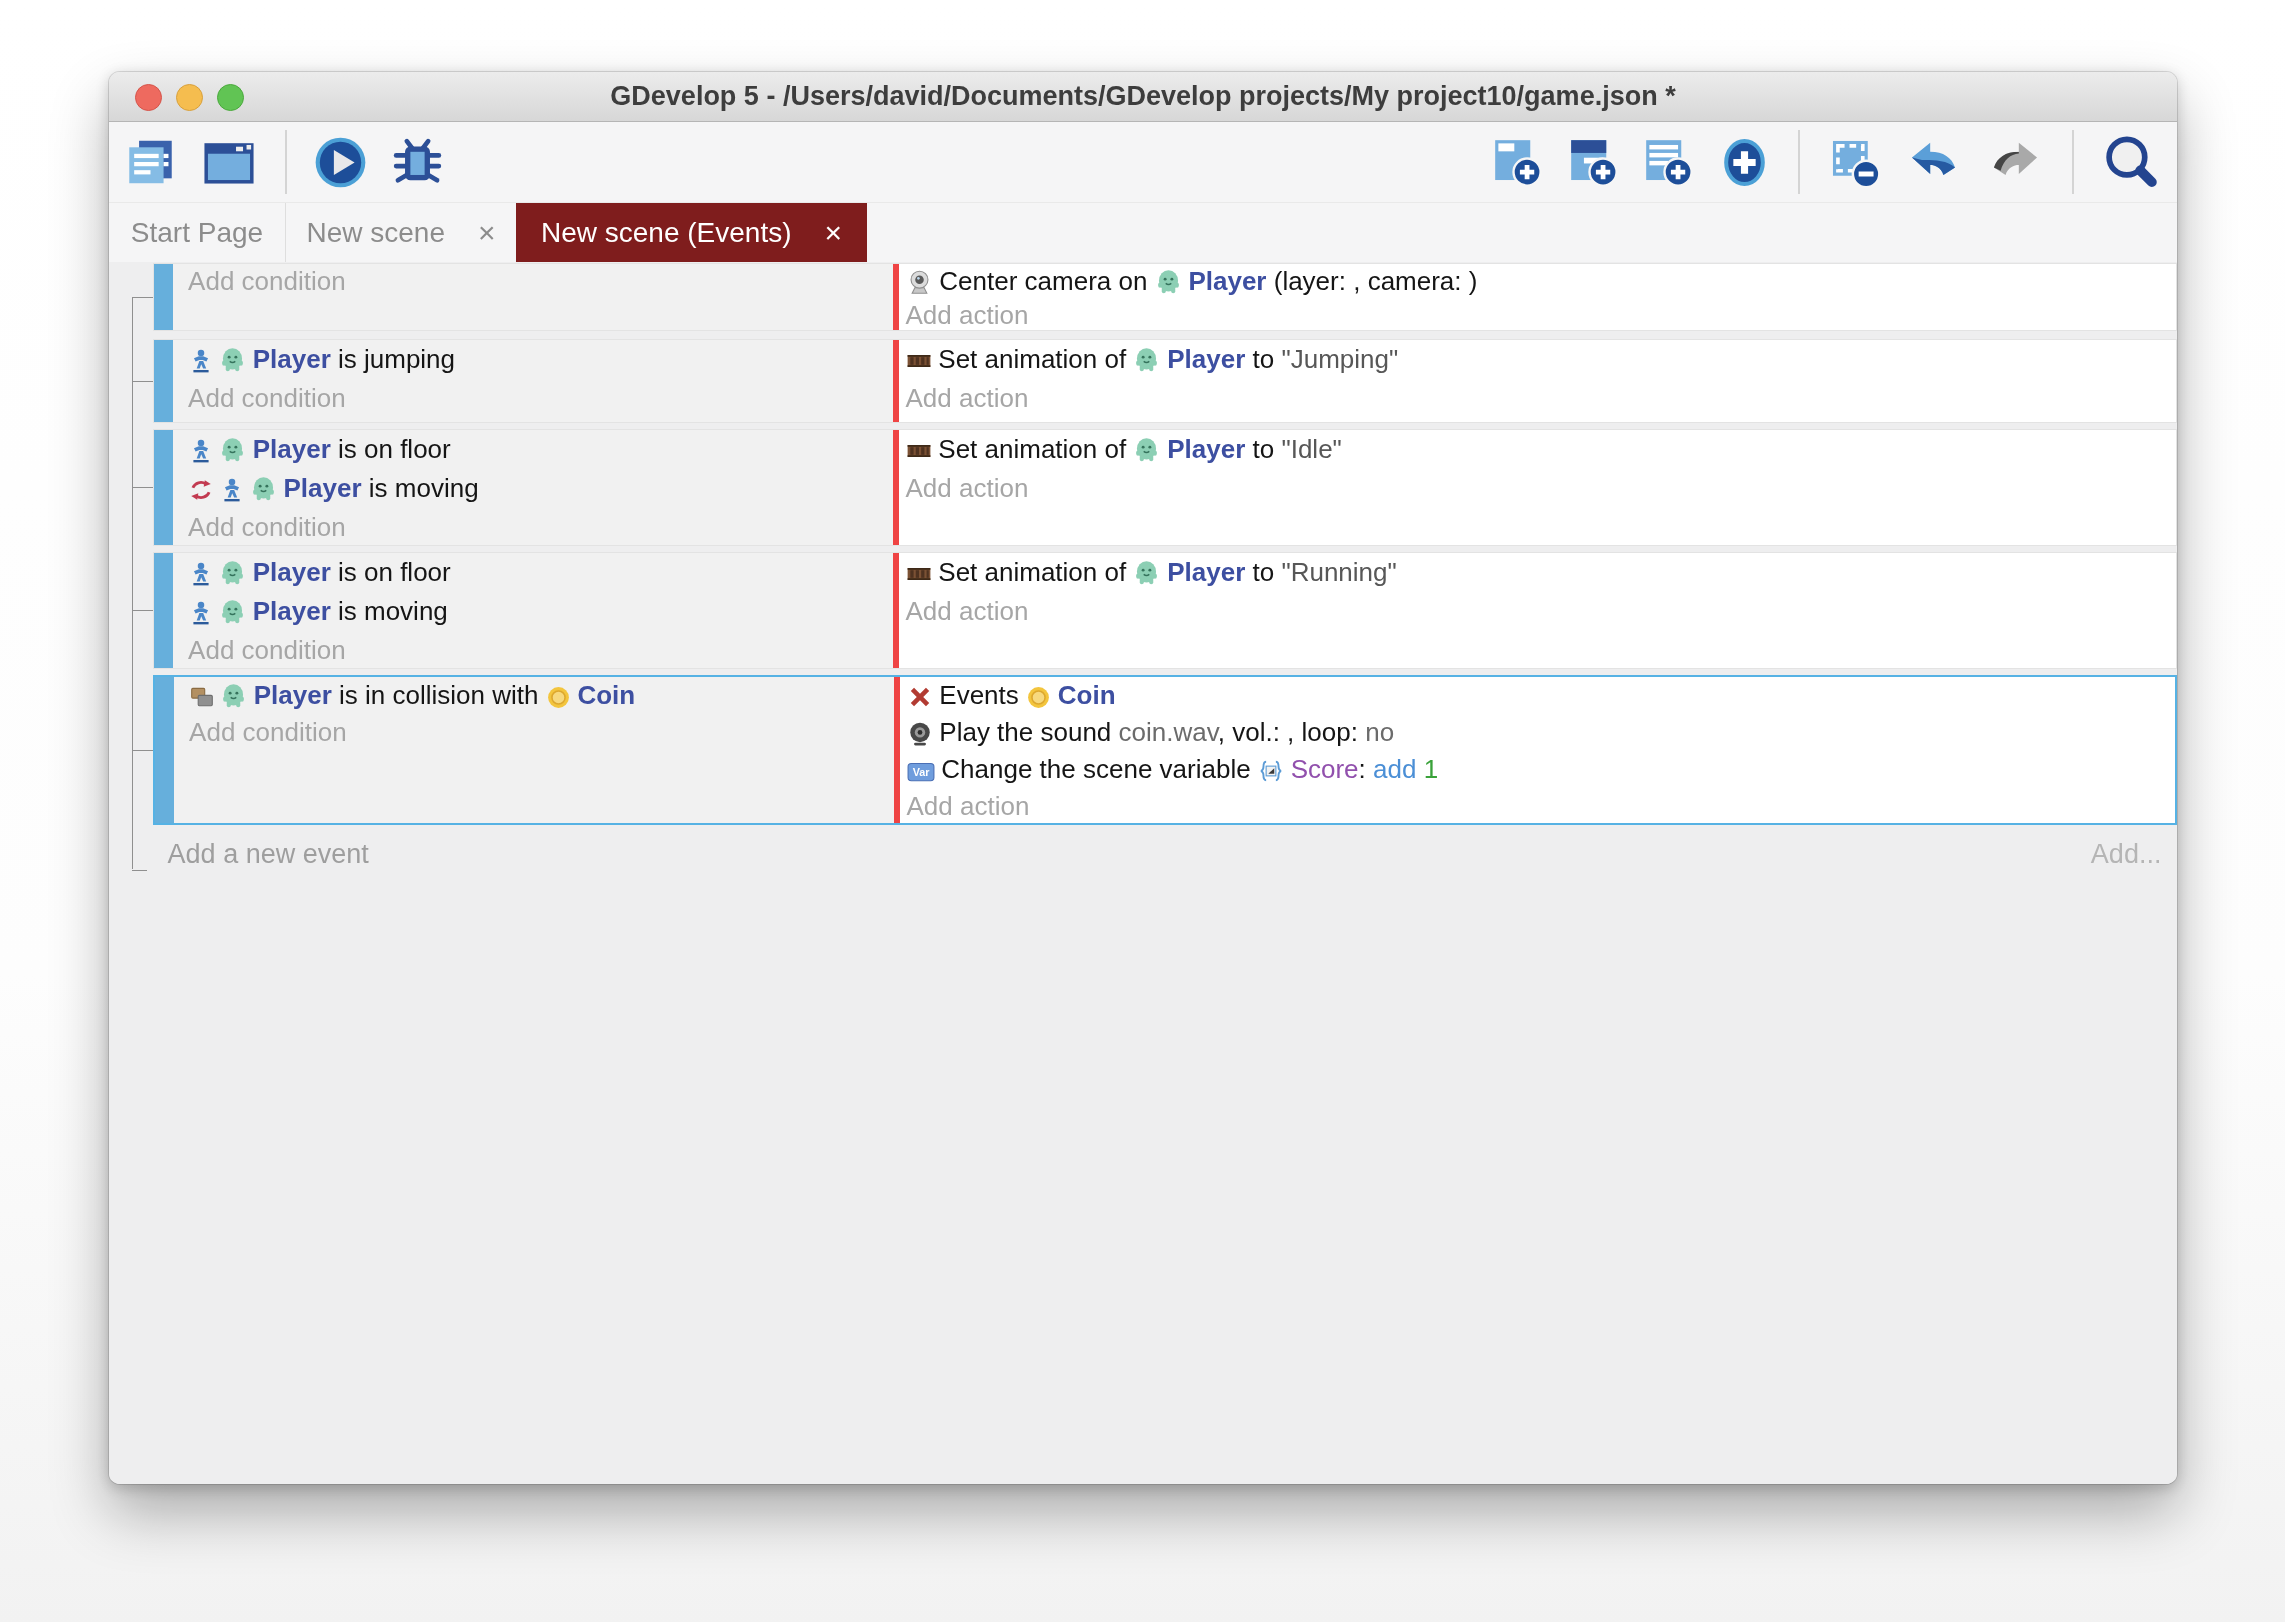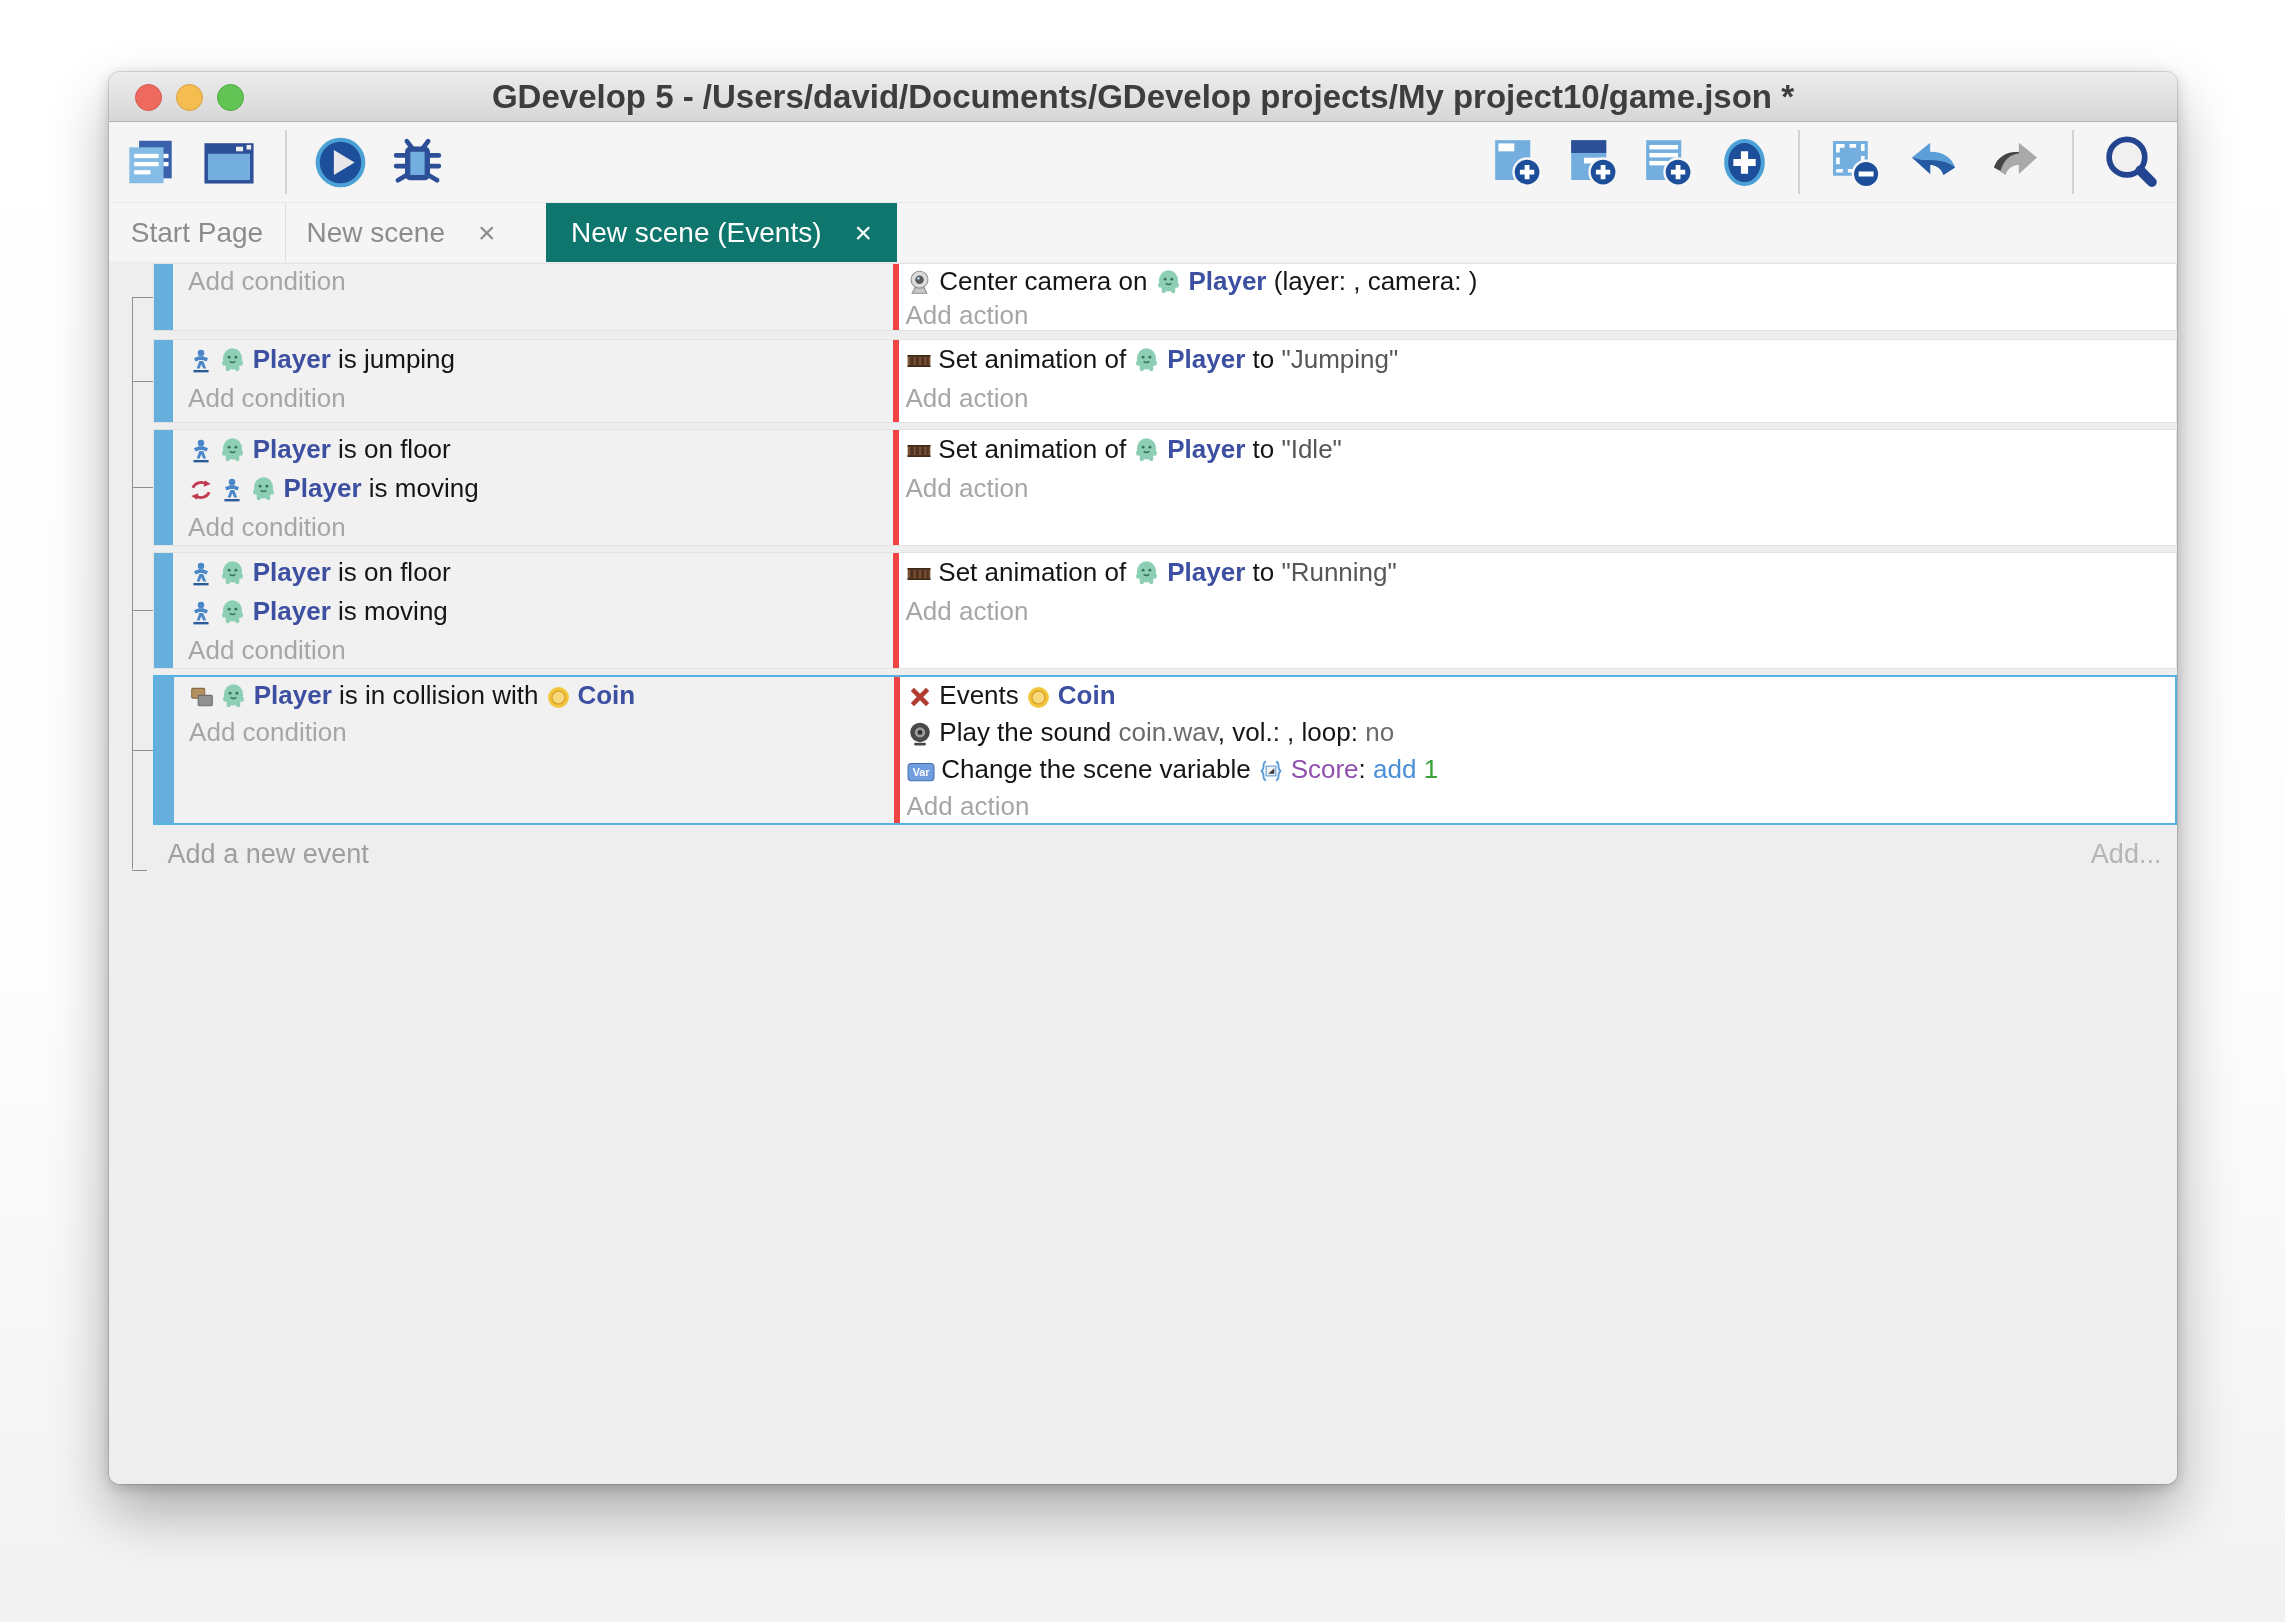--- a/index.html
+++ b/index.html
@@ -20,41 +20,41 @@
     position:relative;height:49px;
     background:linear-gradient(#ececec,#d7d7d7);
     border-bottom:1px solid #b5b5b5;
   }
   .traffic{position:absolute;top:11.7px;width:25px;height:25px;border-radius:50%;}
   .t-red{left:26px;background:#ee6a5f;border:1px solid #d5544a;}
   .t-yellow{left:67px;background:#f5bd4f;border:1px solid #d8a03c;}
   .t-green{left:108px;background:#61c454;border:1px solid #4aa93c;}
   .win-title{
     position:absolute;left:0;right:0;top:0;height:49px;line-height:49px;
-    text-align:center;font-size:33px;font-weight:600;color:#3d3d3d;white-space:nowrap;
+    text-align:center;font-size:27px;font-weight:600;color:#3d3d3d;white-space:nowrap;
   }
   
   .toolbar{position:relative;height:80px;background:#f5f5f6;}
   .tb-left{position:absolute;left:14.6px;top:0;height:80px;display:flex;align-items:center;gap:22.4px;}
   .tb-right{position:absolute;right:17.6px;top:0;height:80px;display:flex;align-items:center;gap:24.4px;}
   .tbi{display:block;}
   .tb-sep{width:2px;height:64px;background:#d4d4d4;margin:0 3.9px;}
   
   .tabbar{
     height:59px;background:#f5f5f6;border-top:1px solid #e9e9e9;
     display:flex;align-items:stretch;
   }
   .tab{
     display:flex;align-items:center;justify-content:center;gap:33px;
     font-size:28px;color:#8c8c8c;white-space:nowrap;cursor:default;text-align:right;
   }
   .tab .close{font-size:30px;color:#8c8c8c;line-height:1;}
   .tab-start{width:176px;border-right:1px solid #dedede;}
   .tab-scene{width:230px;}
-  .tab-active{width:351px;background:#0f766e;color:#fff;margin-left:30px;}
+  .tab-active{width:351px;background:#7f1d1d;color:#fff;}
   .tab-active .close{color:#fff;}
   
   .events-area{position:relative;height:1224px;background:#eeeeef;}
   .guide{position:absolute;background:#8f8f8f;}
   .event{
     position:absolute;left:44px;right:0;display:flex;
     border:1px solid #e3e3e3;background:#fff;box-sizing:border-box;
   }
   .event.selected{border:2px solid #56b2e4;}
   .evbar{width:18.5px;background:#66afdc;flex:0 0 18.5px;}

